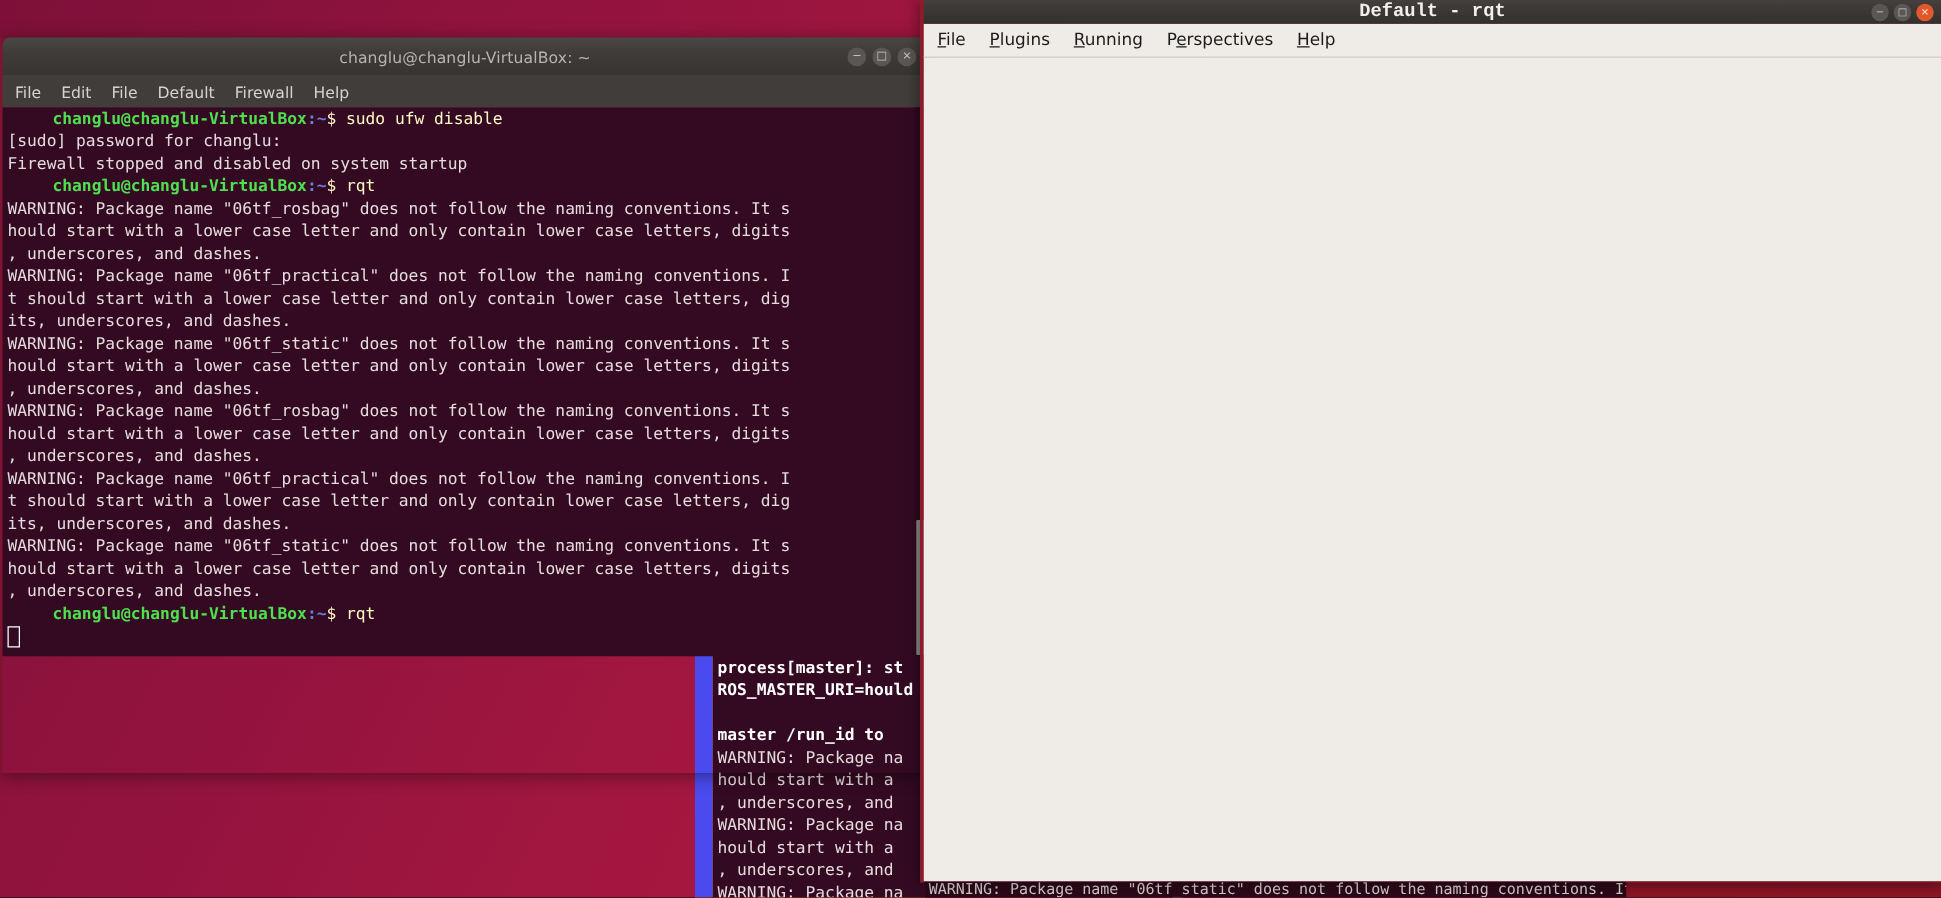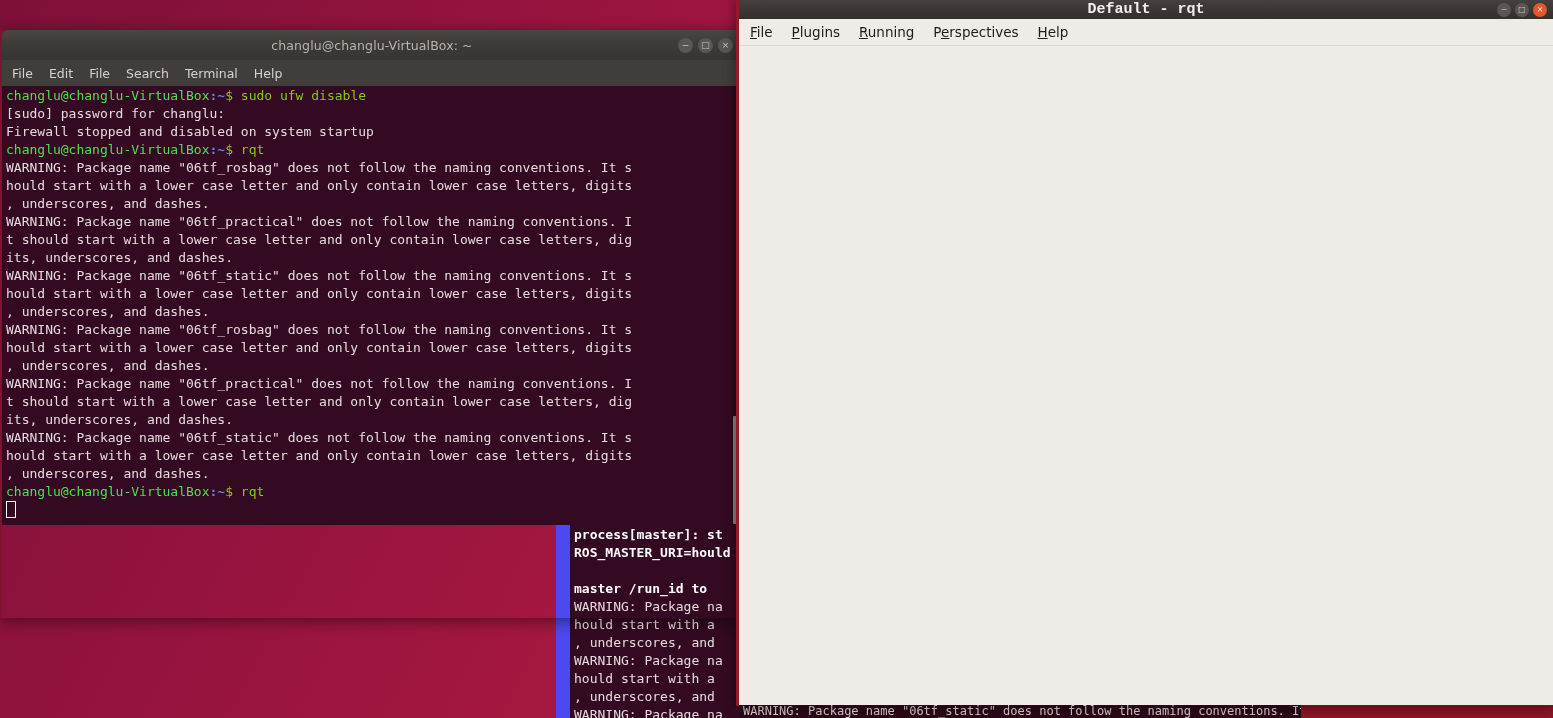--- a/index.html
+++ b/index.html
@@ -103,23 +103,23 @@
     background: #340a22;
     font-family: "DejaVu Sans Mono", monospace;
     font-size: 13px;
     line-height: 18px;
     color: #e4dcdc;
     padding: 1px 4px 0 4px;
     overflow: hidden;
     white-space: pre;
     position: relative;
   }
-  .term-body .u { color: #4ee04e; font-weight: normal; }
+  .term-body .u { color: #4ee04e; font-weight: bold; margin-left: 36px; }
   .term-body .p { color: #6a7ddd; font-weight: bold; }
-  .term-body .w { color: #84cc16; }
+  .term-body .w { color: #fef9c3; }
   .term-body .b { color: #ffffff; font-weight: bold; }
   .cursor-block {
     display: inline-block;
     width: 8px;
     height: 15px;
     border: 1px solid #ffffff;
     background: transparent;
     vertical-align: -3px;
   }
 
@@ -289,22 +289,22 @@
     <div class="wbtns">
       <div class="wbtn">−</div>
       <div class="wbtn">□</div>
       <div class="wbtn">×</div>
     </div>
   </div>
   <div class="term-menu">
     <span>File</span>
     <span>Edit</span>
     <span>File</span>
-    <span>Search</span>
-    <span>Terminal</span>
+    <span>Default</span>
+    <span>Firewall</span>
     <span>Help</span>
   </div>
   <div class="term-body" id="main-term-body"><div><span class="u">changlu@changlu-VirtualBox</span><span class="p">:~</span><span class="w">$ sudo ufw disable</span></div><div>[sudo] password for changlu:</div><div>Firewall stopped and disabled on system startup</div><div><span class="u">changlu@changlu-VirtualBox</span><span class="p">:~</span><span class="w">$ rqt</span></div><div>WARNING: Package name "06tf_rosbag" does not follow the naming conventions. It s</div><div>hould start with a lower case letter and only contain lower case letters, digits</div><div>, underscores, and dashes.</div><div>WARNING: Package name "06tf_practical" does not follow the naming conventions. I</div><div>t should start with a lower case letter and only contain lower case letters, dig</div><div>its, underscores, and dashes.</div><div>WARNING: Package name "06tf_static" does not follow the naming conventions. It s</div><div>hould start with a lower case letter and only contain lower case letters, digits</div><div>, underscores, and dashes.</div><div>WARNING: Package name "06tf_rosbag" does not follow the naming conventions. It s</div><div>hould start with a lower case letter and only contain lower case letters, digits</div><div>, underscores, and dashes.</div><div>WARNING: Package name "06tf_practical" does not follow the naming conventions. I</div><div>t should start with a lower case letter and only contain lower case letters, dig</div><div>its, underscores, and dashes.</div><div>WARNING: Package name "06tf_static" does not follow the naming conventions. It s</div><div>hould start with a lower case letter and only contain lower case letters, digits</div><div>, underscores, and dashes.</div><div><span class="u">changlu@changlu-VirtualBox</span><span class="p">:~</span><span class="w">$ rqt</span></div><div><span class="cursor-block"></span></div></div>
   <div class="scrollbar">
     <div class="thumb"></div>
   </div>
 </div>
 
 <div id="rqt">
   <div class="rqt-title">

